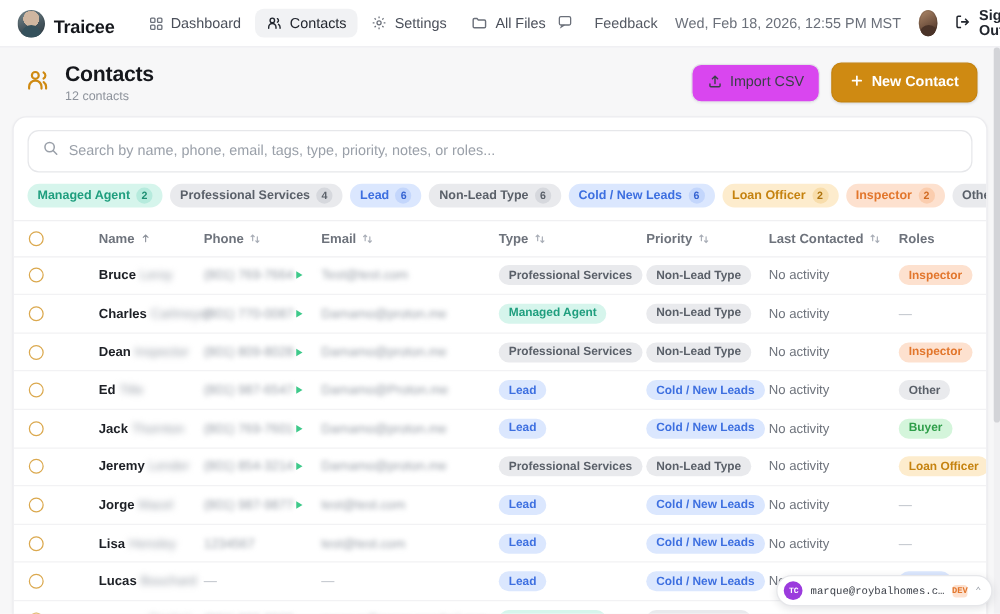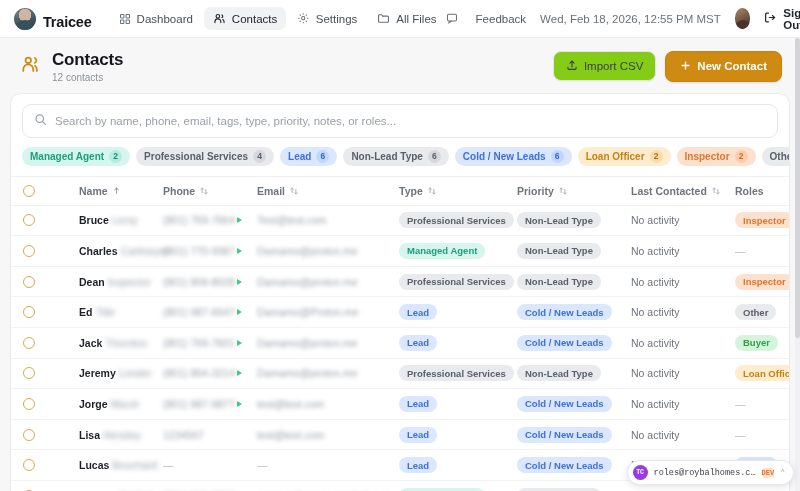--- a/index.html
+++ b/index.html
@@ -70,21 +70,21 @@
   .page-head-left { display: flex; align-items: center; gap: 10px; }
   .page-title { font-size: 17px; font-weight: 700; color: #15171c; letter-spacing: -.2px; line-height: 1.15; }
   .page-sub { font-size: 10px; color: #8d929b; margin-top: 2px; }
   .page-head-actions { margin-left: auto; display: flex; align-items: center; gap: 9px; }
 
   .btn {
     display: inline-flex; align-items: center; gap: 6px;
     font-size: 11.5px; border-radius: 8px; cursor: pointer; white-space: nowrap;
   }
   .btn-ghost {
-    background: #84cc16; color: #3b4048; border: 1px solid #e3e4e8;
+    background: #d946ef; color: #3b4048; border: 1px solid #e3e4e8;
     padding: 7px 12px; font-weight: 500;
     box-shadow: 0 1px 1.5px rgba(16,24,40,.04);
   }
   .btn-primary {
     background: #cf8a12; color: #fff; border: 1px solid #c5830f;
     padding: 8px 14px; font-weight: 700;
     box-shadow: 0 1px 2px rgba(16,24,40,.12);
   }
 
   
@@ -157,21 +157,21 @@
     border-bottom: 1px solid #f2f2f4;
   }
   .td { font-size: 10.5px; color: #3c4049; display: flex; align-items: center; }
 
   
   .col-chk  { width: 36px; flex: none; display: flex; justify-content: center; }
   .col-name { width: 116px; flex: none; padding-left: 32px; }
   .col-ph   { width: 94px; flex: none; }
   .col-em   { width: 142px; flex: none; }
   .col-type { width: 118px; flex: none; }
-  .col-pri  { width: 114px; flex: none; }
+  .col-pri  { width: 98px; flex: none; }
   .col-last { width: 104px; flex: none; }
   .col-role { width: 78px; flex: none; }
 
   .radio {
     width: 12px; height: 12px; border-radius: 50%;
     border: 1.4px solid #dba94f; background: #fff; cursor: pointer;
   }
 
   .nm-first { color: #1d2026; font-weight: 700; }
   .nm-last  { color: #9aa0a9; margin-left: 3px; filter: blur(2.4px); }
@@ -743,16 +743,16 @@
 
   </div>
 </div>
 
 <div class="scrollbar-y">
   <div class="thumb"></div>
 </div>
 
 <div class="devwidget">
   <div class="dev-avatar">TC</div>
-  <span class="dev-email">roles@roybalhomes.c…</span>
+  <span class="dev-email">marque@roybalhomes.c…</span>
   <span class="dev-tag">DEV</span>
   <span class="dev-caret">⌃</span>
 </div>
 
 </body></html>

